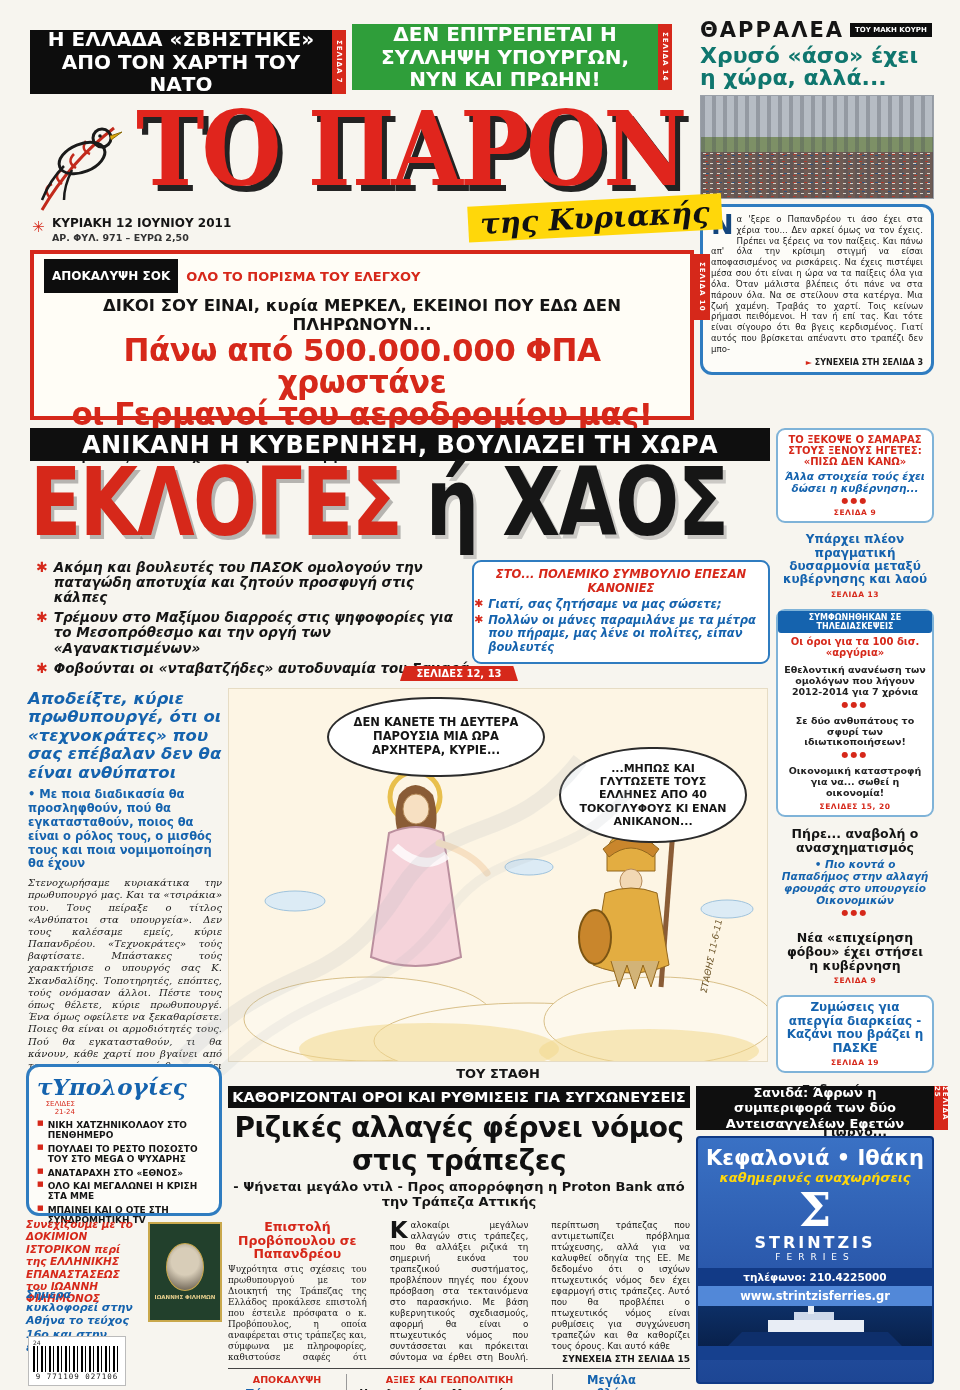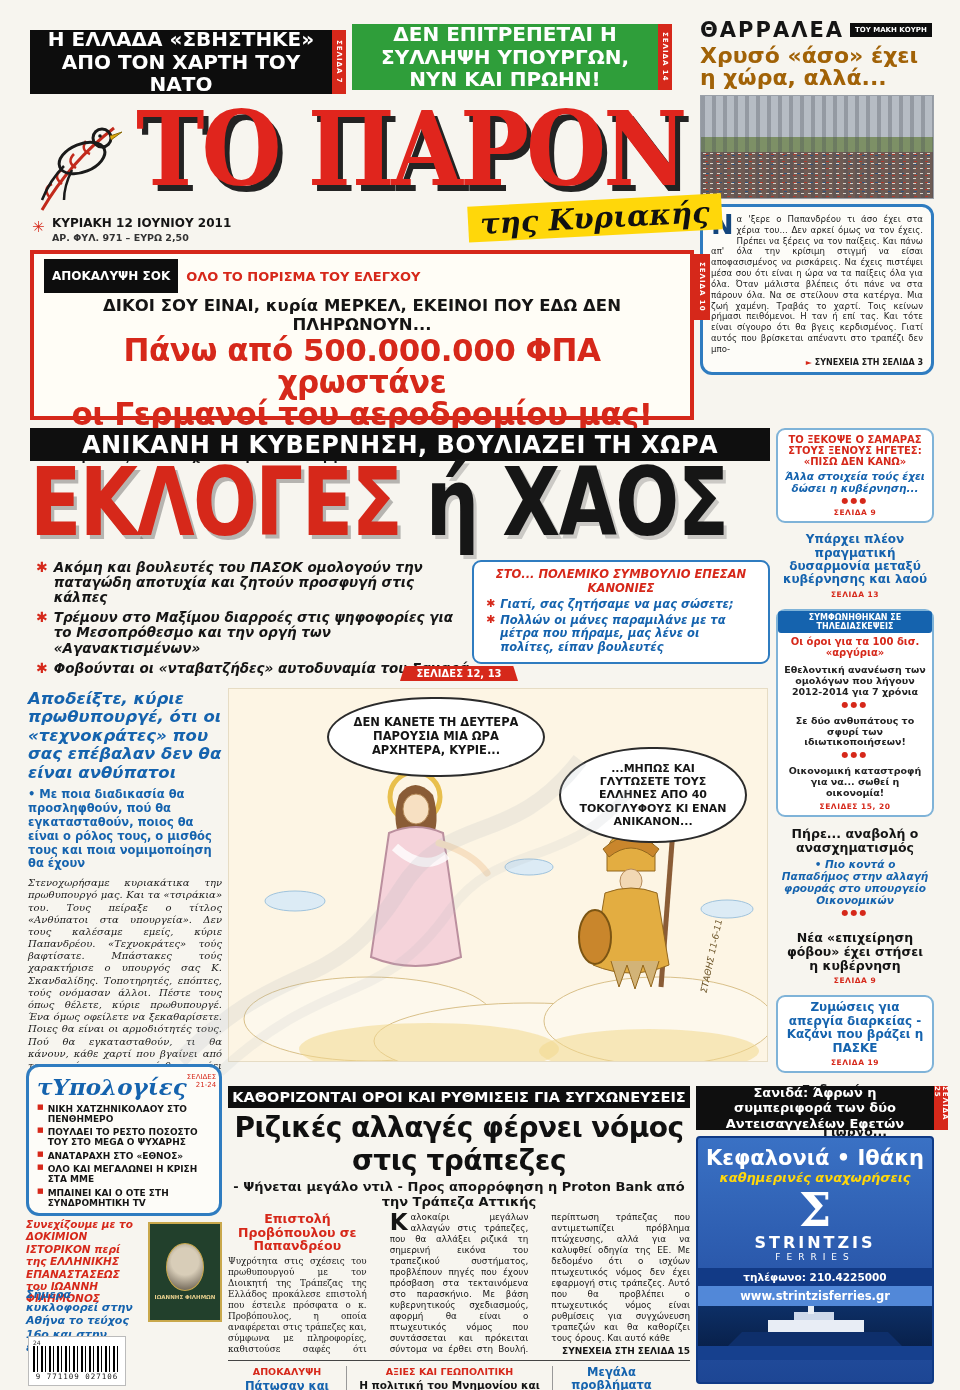--- a/index.html
+++ b/index.html
@@ -16,21 +16,21 @@
   .vtab{background:#d6281a;color:#fff;font-size:7px;font-weight:700;writing-mode:vertical-rl;
         display:flex;align-items:center;justify-content:center;letter-spacing:1px;}
   .tab-nato{left:332px;top:30px;width:14px;height:64px;}
   .tab-min{left:658px;top:24px;width:14px;height:66px;}
 
   
   .thar{left:700px;top:18px;width:234px;}
   .thar-head{display:flex;align-items:center;gap:6px;}
   .thar-label{font-weight:800;font-size:21px;letter-spacing:2px;}
   .thar-byline{background:#0d0d0d;color:#fff;font-size:7px;font-weight:700;padding:3px 5px;}
-  .thar-title{margin-top:3px;color:#a16207;font-weight:800;font-size:22px;line-height:1.02;}
+  .thar-title{margin-top:3px;color:#0f766e;font-weight:800;font-size:22px;line-height:1.02;}
   .thar-photo{margin-top:5px;height:104px;position:relative;overflow:hidden;border:1px solid #9aa0a8;
     background:
       repeating-linear-gradient(90deg, rgba(70,75,85,.30) 0 4px, rgba(0,0,0,0) 4px 11px),
       linear-gradient(180deg,#b6bcc4 0 40%,#7d9066 40% 55%,#6e5b54 55% 100%);}
   .thar-crowd{position:absolute;left:0;bottom:0;width:100%;height:46%;
     background-image:radial-gradient(#d8d2c8 1px, rgba(0,0,0,0) 1.3px),radial-gradient(#b03a2e 1px, rgba(0,0,0,0) 1.3px),
                      radial-gradient(#32557f 1px, rgba(0,0,0,0) 1.3px);
     background-size:7px 5px,11px 7px,13px 9px;}
   .thar-frame{margin-top:5px;border:3px solid #2f7cc0;border-radius:12px;padding:7px 8px 5px;background:#fdfcf8;}
   .thar-body{font-size:8.6px;line-height:1.26;text-align:justify;color:#1c1c1c;}
@@ -63,21 +63,21 @@
   .crisis-bar{left:30px;top:428px;width:740px;height:33px;background:#0f0f0f;color:#fff;display:flex;
     align-items:center;justify-content:center;font-weight:800;font-size:24px;letter-spacing:.5px;}
   .crisis-h{left:30px;top:458px;font-weight:800;font-size:94px;line-height:.95;white-space:nowrap;
     letter-spacing:-2px;transform:scaleX(.8);transform-origin:left top;}
   .crisis-h .w1{color:#d6281a;text-shadow:4px 4px 0 rgba(60,60,60,.35);}
   .crisis-h .w2{color:#161616;text-shadow:4px 4px 0 rgba(120,120,120,.35);}
   .crisis-bullets{left:36px;top:560px;width:436px;}
   .cb-item{display:flex;gap:6px;margin-bottom:5px;font-weight:800;font-style:italic;font-size:13.5px;line-height:1.12;}
   .cb-item .ast{color:#d6281a;font-style:normal;font-size:14px;flex:0 0 auto;}
   .war-box{left:472px;top:560px;width:298px;height:104px;border:2px solid #2f7cc0;border-radius:9px;
-    background:#fff;padding:5px 12px;}
+    background:#fff;padding:5px 0;}
   .war-head{color:#d6281a;font-weight:800;font-style:italic;font-size:11.5px;text-align:center;}
   .war-item{display:flex;gap:5px;color:#1563ae;font-weight:800;font-style:italic;font-size:11.5px;line-height:1.15;margin-top:3px;}
   .war-item .ast{color:#d6281a;font-style:normal;font-size:11px;flex:0 0 auto;}
   .pages-tab{left:400px;top:666px;width:118px;height:15px;background:#d6281a;color:#fff;font-weight:800;font-size:10px;
     display:flex;align-items:center;justify-content:center;clip-path:polygon(4% 0,96% 0,100% 100%,0 100%);}
 
   
   .tech{left:28px;top:690px;width:194px;}
   .tech-h{color:#1563ae;font-weight:800;font-style:italic;font-size:16.5px;line-height:1.12;}
   .tech-b{color:#1563ae;font-weight:700;font-size:11.5px;line-height:1.2;margin-top:6px;}
@@ -103,21 +103,21 @@
   .sb-blue{color:#1563ae;font-weight:800;font-size:12px;line-height:1.12;}
   .sb-black{color:#141414;font-weight:800;font-size:12.5px;line-height:1.12;}
   .sb-sub{color:#1563ae;font-weight:700;font-style:italic;font-size:10.5px;line-height:1.15;margin-top:3px;}
   .sb-page{color:#d6281a;font-weight:800;font-size:7.5px;margin-top:3px;letter-spacing:.5px;}
   .sb-dots{color:#d6281a;font-size:8px;letter-spacing:2px;margin-top:2px;}
   .sb-bar{background:#1563ae;color:#fff;font-weight:800;font-size:8px;padding:2px 2px;border-radius:3px;margin:-4px -5px 3px;}
   .sb-bullet{font-size:9.5px;font-weight:700;line-height:1.15;margin-top:7px;color:#222;}
 
   
   .typ{left:26px;top:1064px;width:196px;height:152px;border:3px solid #2f7cc0;border-radius:13px;background:#fdfcf8;padding:6px 8px;}
-  .typ-head{display:flex;justify-content:space-between;align-items:flex-start;}
+  .typ-head{display:flex;justify-content:space-between;align-items:flex-start;flex-direction:column;}
   .typ-title{font-family:"DejaVu Serif",serif;font-style:italic;font-weight:800;font-size:23px;color:#1563ae;}
   .typ-pages{color:#d6281a;font-weight:400;font-size:7px;width:38px;text-align:right;line-height:1.2;}
   .typ-item{display:flex;gap:4px;font-weight:800;font-size:9px;line-height:1.12;margin-top:3.5px;}
   .typ-item .sq{color:#d6281a;font-size:7px;flex:0 0 auto;}
 
   
   .promo{left:26px;top:1218px;width:196px;height:168px;}
   .promo-lead{position:absolute;left:0;top:0;width:114px;color:#d6281a;font-weight:800;font-style:italic;
     font-size:10.5px;line-height:1.18;}
   .book{position:absolute;right:0;top:4px;width:74px;height:100px;background:#22402c;border:2px solid #c9a84c;
@@ -131,21 +131,21 @@
   .barcode-ed{font-size:6px;color:#333;}
   .barcode-stripes{height:26px;background:repeating-linear-gradient(90deg,#000 0 2px,#fff 2px 4px,#000 4px 5px,#fff 5px 8px);}
   .barcode-digits{font-family:"DejaVu Sans Mono",monospace;font-size:7.5px;letter-spacing:1px;text-align:center;}
 
   
   .banks{left:228px;top:1086px;width:462px;}
   .banks-bar{background:#0f0f0f;color:#fff;font-weight:800;font-size:14.5px;height:22px;display:flex;
     align-items:center;justify-content:center;}
   .banks-h{text-align:center;font-weight:800;font-size:28px;letter-spacing:-.5px;margin-top:3px;color:#101010;}
   .banks-deck{text-align:center;font-weight:800;font-size:13px;line-height:1.15;margin-top:3px;}
-  .banks-cols{display:flex;gap:23px;margin-top:2px;}
+  .banks-cols{display:flex;gap:23px;margin-top:10px;}
   .bcol{width:147px;font-size:8.8px;line-height:1.25;text-align:justify;height:142px;overflow:hidden;}
   .bcol-h{color:#d6281a;font-weight:800;font-size:12.5px;line-height:1.1;text-align:center;margin-bottom:3px;}
   .bcol .serif{font-family:"DejaVu Serif",serif;}
   .dropcap-k{float:left;font-size:23px;font-weight:800;line-height:.9;padding-right:3px;}
   .bcont{text-align:right;font-weight:800;font-size:9px;margin-top:2px;}
   .mini-row{display:flex;margin-top:6px;border-top:1.5px solid #444;padding-top:5px;}
   .mini{padding:0 8px;display:flex;flex-direction:column;gap:3px;text-align:center;}
   .mini+.mini{border-left:1px solid #999;}
   .mini-label{color:#d6281a;font-weight:800;font-size:9.5px;}
   .mini-title-blue{color:#1563ae;font-weight:800;font-size:11.5px;line-height:1.12;}
@@ -303,20 +303,21 @@
         <ellipse cx="42" cy="40" rx="11" ry="12" fill="#f2d8b4" stroke="#b58a59"></ellipse>
         <path d="M16,52 q26,-10 52,0 l12,72 q-38,16 -76,0 z" fill="#e3ad41" stroke="#93671d"></path>
         <path d="M22,120 l8,26 8,-22 8,24 8,-24 8,22 8,-26" fill="#d2b377" stroke="#93671d"></path>
         <ellipse cx="6" cy="96" rx="16" ry="27" fill="#c9862c" stroke="#7c5513" stroke-width="2"></ellipse>
       </g>
     </svg>
     <div class="bubble bubble1">ΔΕΝ ΚΑΝΕΤΕ ΤΗ ΔΕΥΤΕΡΑ ΠΑΡΟΥΣΙΑ ΜΙΑ ΩΡΑ ΑΡΧΗΤΕΡΑ, ΚΥΡΙΕ...</div>
     <div class="bubble bubble2">...ΜΗΠΩΣ ΚΑΙ ΓΛΥΤΩΣΕΤΕ ΤΟΥΣ ΕΛΛΗΝΕΣ ΑΠΟ 40 ΤΟΚΟΓΛΥΦΟΥΣ ΚΙ ΕΝΑΝ ΑΝΙΚΑΝΟΝ...</div>
     <div class="cart-sig">ΣΤΑΘΗΣ 11-6-11</div>
   </div>
+  <div class="abs cart-caption">ΤΟΥ ΣΤΑΘΗ</div>
 
   <svg class="abs watermark" viewBox="0 0 560 380">
     <path d="M30,360 C140,250 180,300 250,190 C300,110 360,150 430,60" stroke="#aeb6bc" stroke-width="16" fill="none" opacity=".5"></path>
     <path d="M70,372 C180,270 230,310 300,210 C350,140 420,170 480,90" stroke="#aeb6bc" stroke-width="10" fill="none" opacity=".4"></path>
   </svg>
 
   <div class="abs sidebar">
 
     <div class="sb-item framed">
       <div class="sb-red">ΤΟ ΞΕΚΟΨΕ Ο ΣΑΜΑΡΑΣ ΣΤΟΥΣ ΞΕΝΟΥΣ ΗΓΕΤΕΣ: «ΠΙΣΩ ΔΕΝ ΚΑΝΩ»</div>

